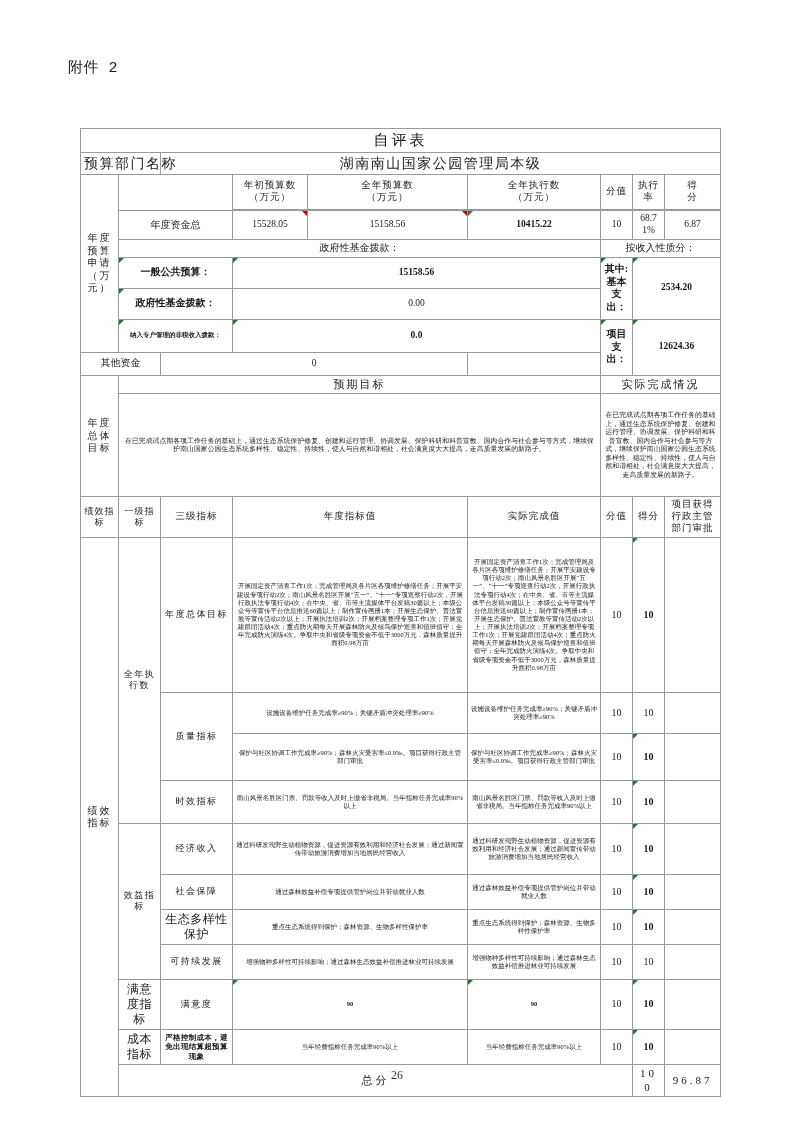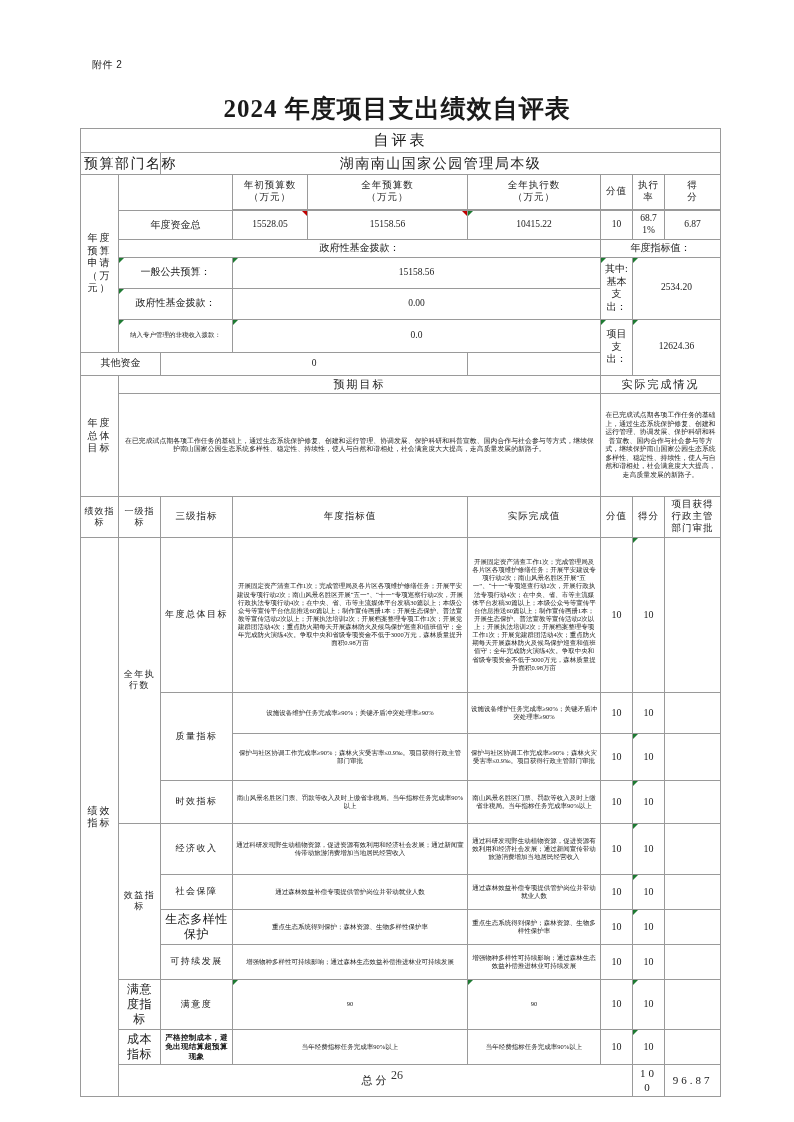--- a/index.html
+++ b/index.html
@@ -19,24 +19,23 @@
     position: relative;
     width: 794px;
     height: 1122px;
     box-sizing: border-box;
     padding: 0;
   }
   .attachment-label {
     position: absolute;
     left: 68px;
     top: 58px;
-    font-size: 10px;
-    font-family: Liberation Sans, sans-serif;
+    font-size: 15px;
+    font-family: Liberation Mono, monospace;
     letter-spacing: 0.5px;
-    margin-left: 24px;
   }
   .doc-title {
     position: absolute;
     left: 0;
     right: 0;
     top: 92px;
     text-align: center;
     font-size: 25px;
     font-weight: bold;
     letter-spacing: 1px;
@@ -166,36 +165,36 @@
   }
   .mark-red::after {
     content: "";
     position: absolute;
     top: 0; right: 0;
     border-top: 5px solid #c00000;
     border-left: 5px solid transparent;
   }
   .mark-green {
     position: relative;
+    font-weight: bold;
   }
   .mark-green::after {
     content: "";
     position: absolute;
     top: 0; left: 0;
     border-top: 5px solid #1e7a32;
     border-right: 5px solid transparent;
   }
 </style>
 </head>
 <body>
 
 <div class="page">
 
   <div class="attachment-label">附件 2</div>
-  <div class="doc-title">2024 年度项目支出绩效自评表</div>
 
   <table class="sheet">
     <colgroup>
       <col style="width:38px">
       <col style="width:42px">
       <col style="width:72px">
       <col style="width:75px">
       <col style="width:160px">
       <col style="width:133px">
       <col style="width:32px">
@@ -252,21 +251,21 @@
       <td class="val-num mark-red">15528.05</td>
       <td class="val-num mark-red">15158.56</td>
       <td class="val-num mark-green">10415.22</td>
       <td class="val-num">10</td>
       <td class="val-num">68.71%</td>
       <td class="val-num">6.87</td>
     </tr>
 
     <tr>
       <td class="val left-align" colspan="5">政府性基金拨款：</td>
-      <td class="val left-align" colspan="3">年度指标值：</td>
+      <td class="val left-align" colspan="3">按收入性质分：</td>
     </tr>
 
     <tr>
       <td class="val mark-green" colspan="2" style="height:26px">一般公共预算：</td>
       <td class="val-num mark-green" colspan="3">15158.56</td>
       <td class="val mark-green" rowspan="2">其中:基本支出：</td>
       <td class="val-num mark-green" rowspan="2" colspan="2">2534.20</td>
     </tr>
 
     <tr>

